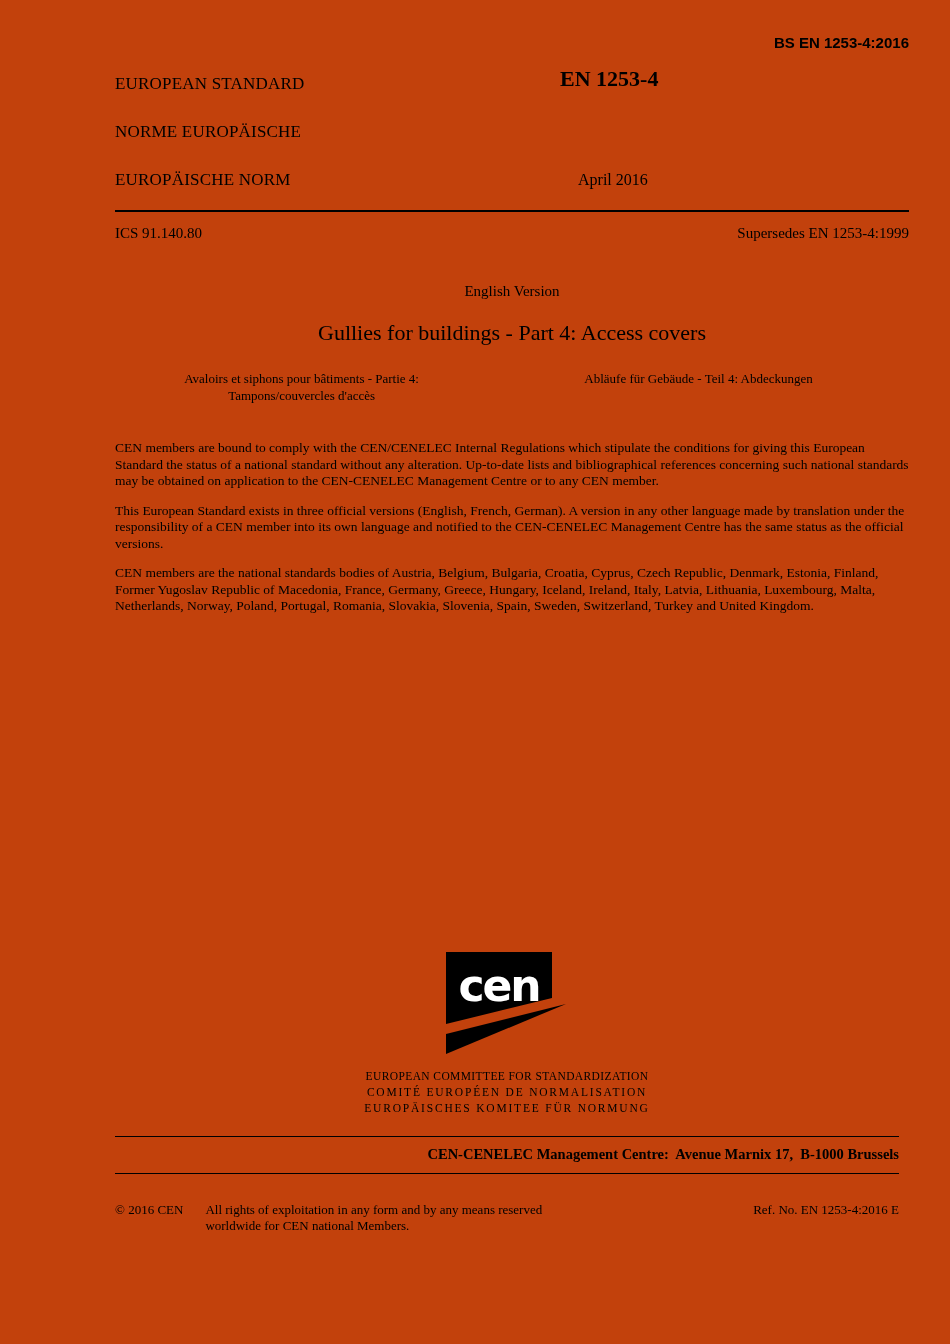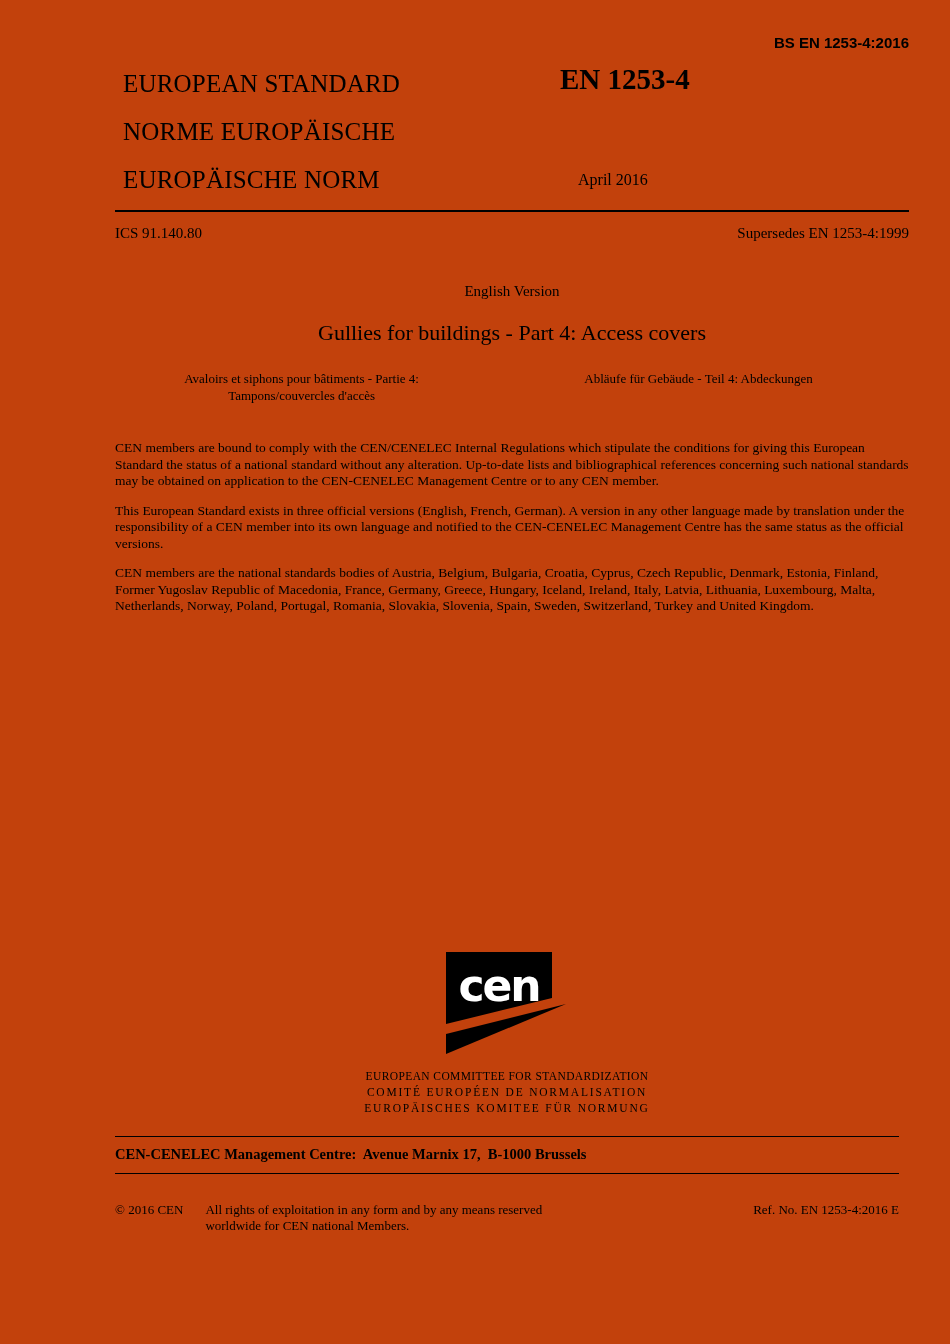--- a/index.html
+++ b/index.html
@@ -18,29 +18,28 @@
   }
   .doc-ref {
     text-align: right;
     font-family: "Liberation Sans", sans-serif;
     font-weight: 700;
     font-size: 15px;
     line-height: 18px;
   }
   .header { position: relative; height: 144px; margin-top: 8px; }
   .std-title {
-    font-size: 25px;
+    font-size: 17px;
     line-height: 48px;
     letter-spacing: 0.2px;
     white-space: nowrap;
-    margin-left: 8px;
   }
   .std-number {
     position: absolute; left: 445px; top: 2px;
-    font-size: 29px; font-weight: 700; line-height: 34px;
+    font-size: 22px; font-weight: 700; line-height: 34px;
   }
   .std-date {
     position: absolute; left: 463px; top: 110px;
     font-size: 16px; line-height: 19px;
   }
   .rule-thick { border-top: 2.5px solid #000; margin-top: 6px; }
   .meta-row {
     display: flex; justify-content: space-between;
     margin-top: 12px; font-size: 15px; line-height: 18px;
   }
@@ -60,21 +59,21 @@
   .logo-wrap { display: flex; justify-content: center; }
   .logo-wrap svg { display: block; }
   .committee { margin-top: 12px; text-align: center; font-size: 11.5px; line-height: 16px; }
   .committee .c1 { letter-spacing: 0.4px; }
   .committee .c2 { letter-spacing: 1.8px; }
   .mgmt {
     margin-top: 20px;
     border-top: 1.2px solid #000;
     border-bottom: 1.2px solid #000;
     padding: 9px 0 10px 0;
-    text-align: left;
+    text-align: right;
     font-weight: 700;
     font-size: 14.5px;
     white-space: pre-wrap;
   }
   .footer-row {
     margin-top: 28px;
     display: flex; align-items: flex-start;
     font-size: 13px; line-height: 16px;
   }
   .copyright { margin-right: 22px; white-space: nowrap; }

